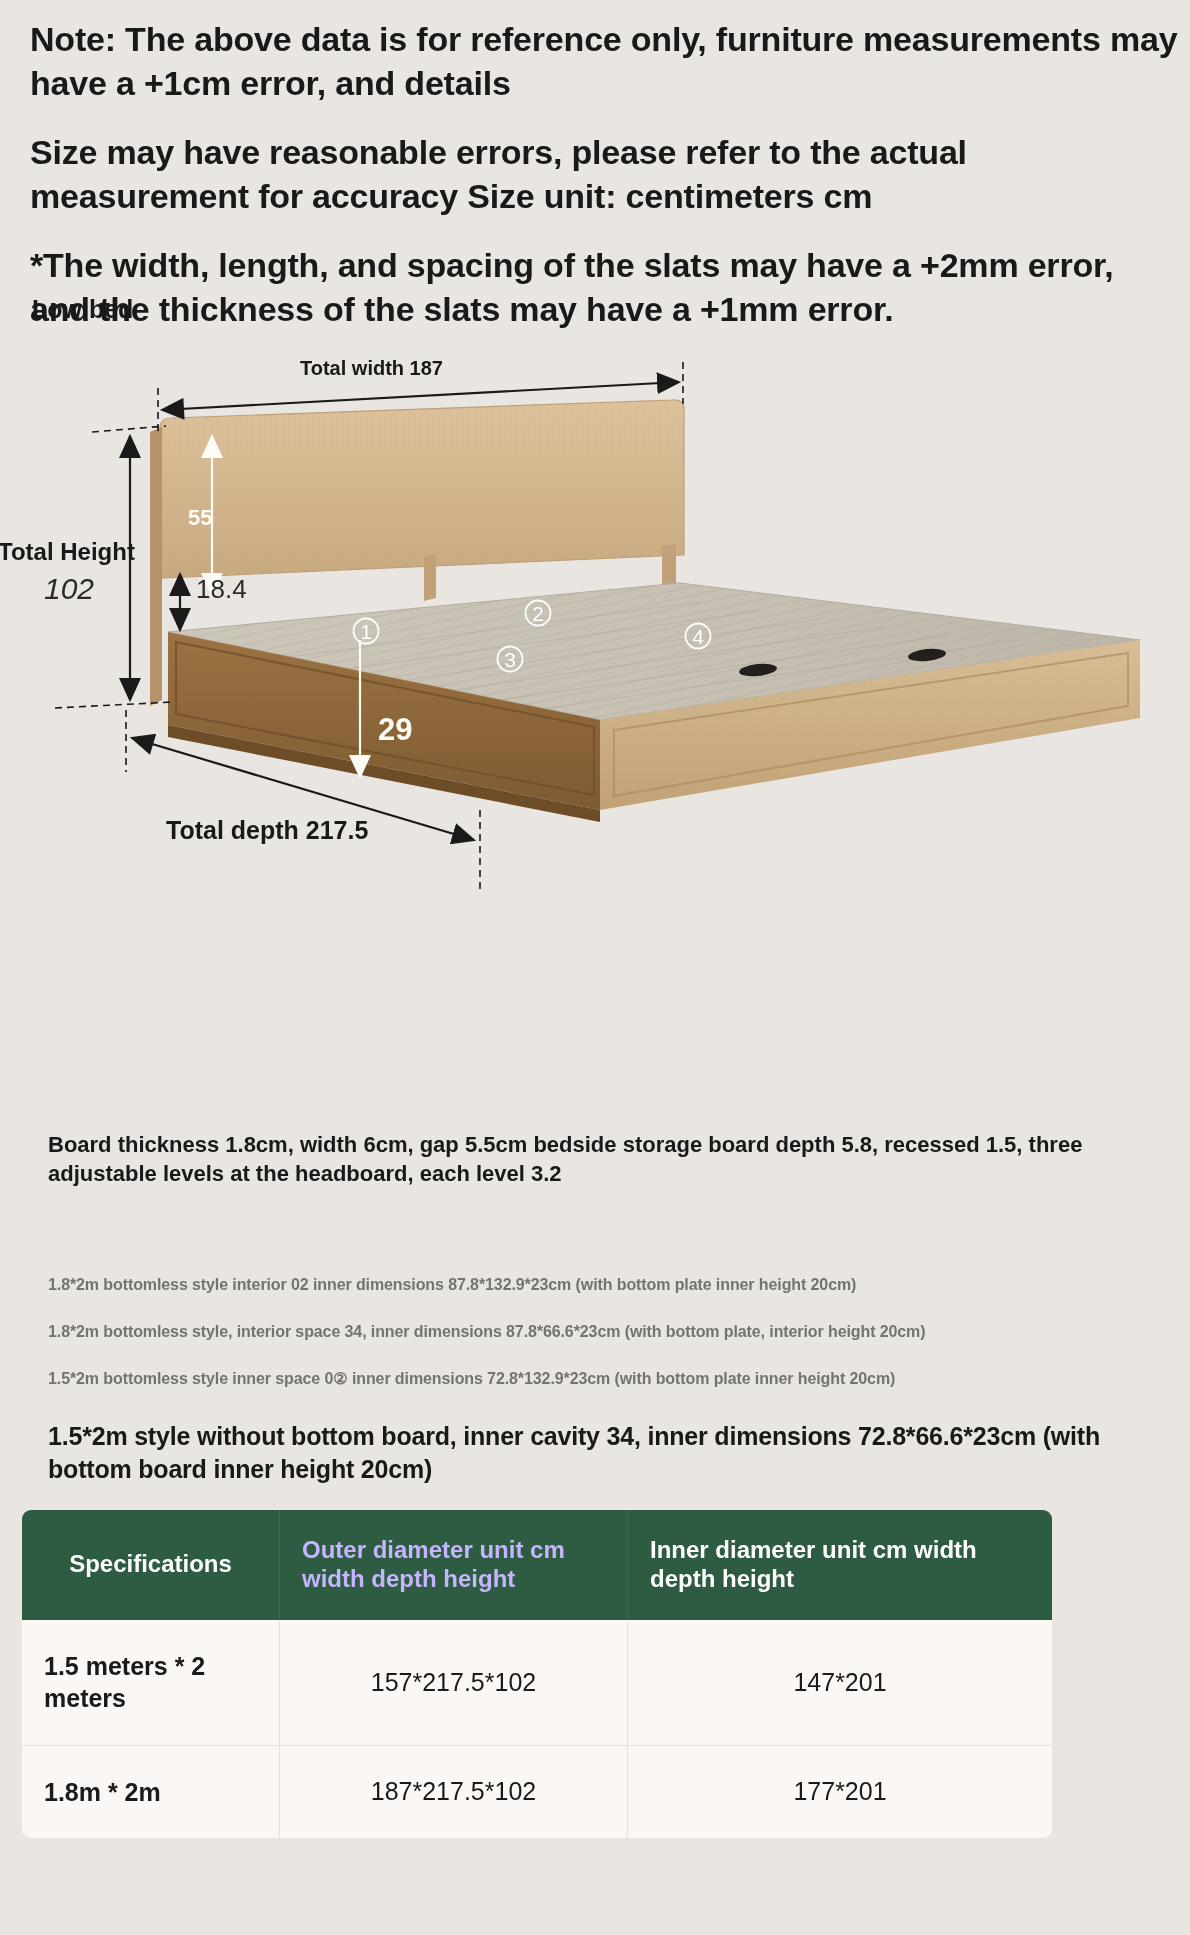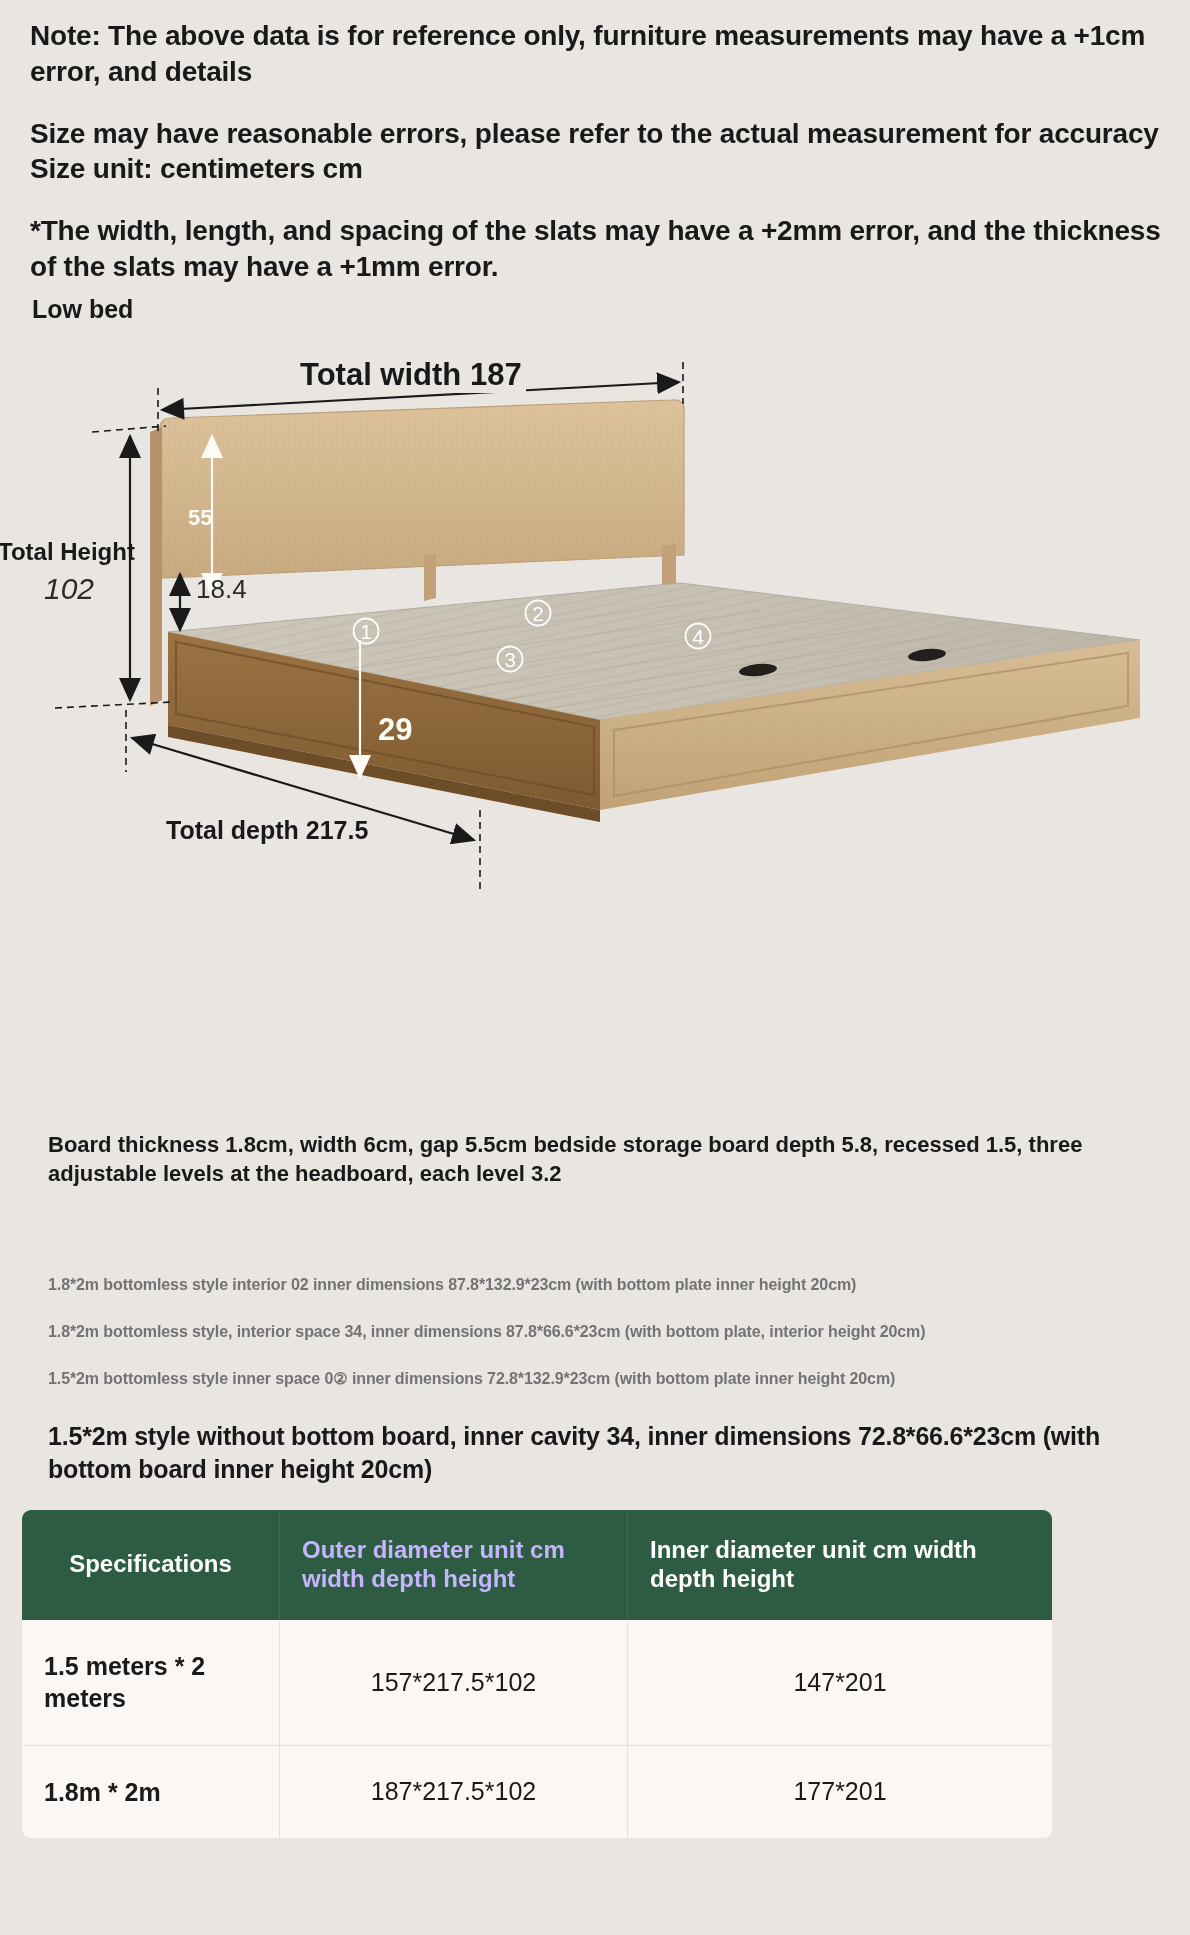--- a/index.html
+++ b/index.html
@@ -11,21 +11,21 @@
     font-family: "Liberation Sans", sans-serif;
     color: #1c1c1c;
     overflow: hidden;
   }
   .page { position: relative; width: 1190px; height: 1935px; }
 
   
   .notes { position: absolute; left: 30px; top: 18px; width: 1150px; }
   .note-line {
     font-weight: bold;
-    font-size: 28px;
+    font-size: 34px;
     line-height: 1.28;
     letter-spacing: -0.2px;
     color: #191919;
   }
   .note-block { margin-bottom: 26px; }
   .note-block:last-child { margin-bottom: 0; }
 
   
   .diagram-title {
     position: absolute; left: 32px; top: 295px;
@@ -248,21 +248,21 @@
           <circle cx="510" cy="319" r="12.5" fill="none" stroke="#ffffff" stroke-width="1.8"></circle>
           <text class="circ-num" x="510" y="327" text-anchor="middle">3</text>
         </g>
         <g>
           <circle cx="698" cy="296" r="12.5" fill="none" stroke="#ffffff" stroke-width="1.8"></circle>
           <text class="circ-num" x="698" y="304" text-anchor="middle">4</text>
         </g>
       </g>
     </svg>
 
-    <div style="position:absolute;left:296px;top:17px;font-size:31px;font-weight:bold;color:#191919;background:#e9e5e1;padding:0 4px;">Total width 187</div>
+    <div style="position:absolute;left:296px;top:17px;font-size:20px;font-weight:bold;color:#191919;background:#e9e5e1;padding:0 4px;">Total width 187</div>
 
     <div style="position:absolute;left:-2px;top:198px;font-size:24px;font-weight:bold;color:#191919;">Total Height</div>
     <div style="position:absolute;left:44px;top:232px;font-size:30px;font-weight:normal;color:#2a2a2a;font-style:italic;">102</div>
 
     <div style="position:absolute;left:166px;top:476px;font-size:25px;font-weight:bold;color:#191919;">Total depth 217.5</div>
 
     <div style="position:absolute;left:188px;top:165px;font-size:22px;font-weight:bold;color:#fdfbf5;">55</div>
     <div style="position:absolute;left:196px;top:234px;font-size:26px;color:#2a2a2a;">18.4</div>
     <div style="position:absolute;left:378px;top:372px;font-size:31px;font-weight:bold;color:#fdfbf5;">29</div>
   </div>

